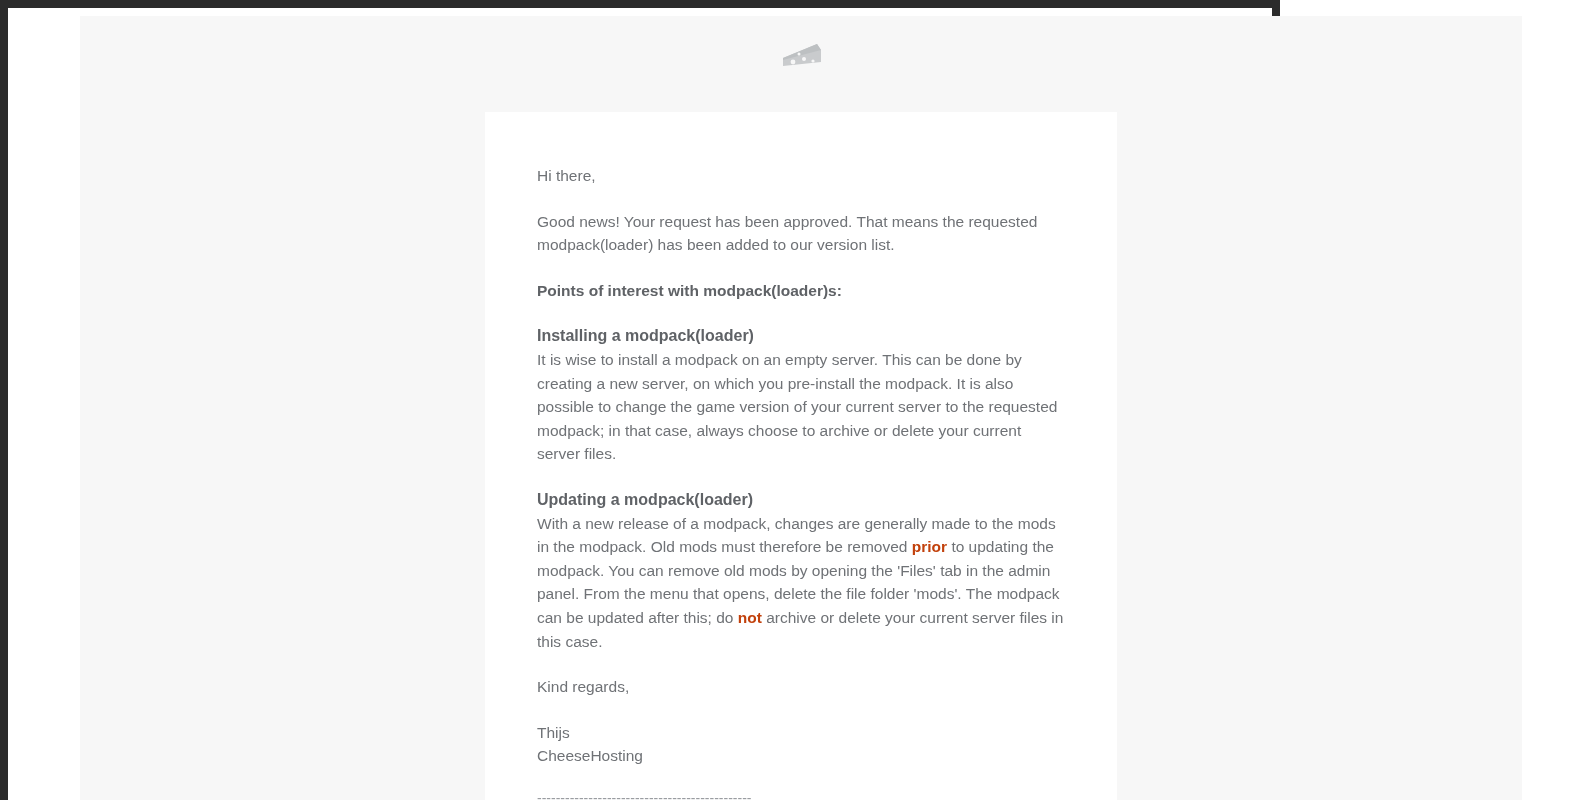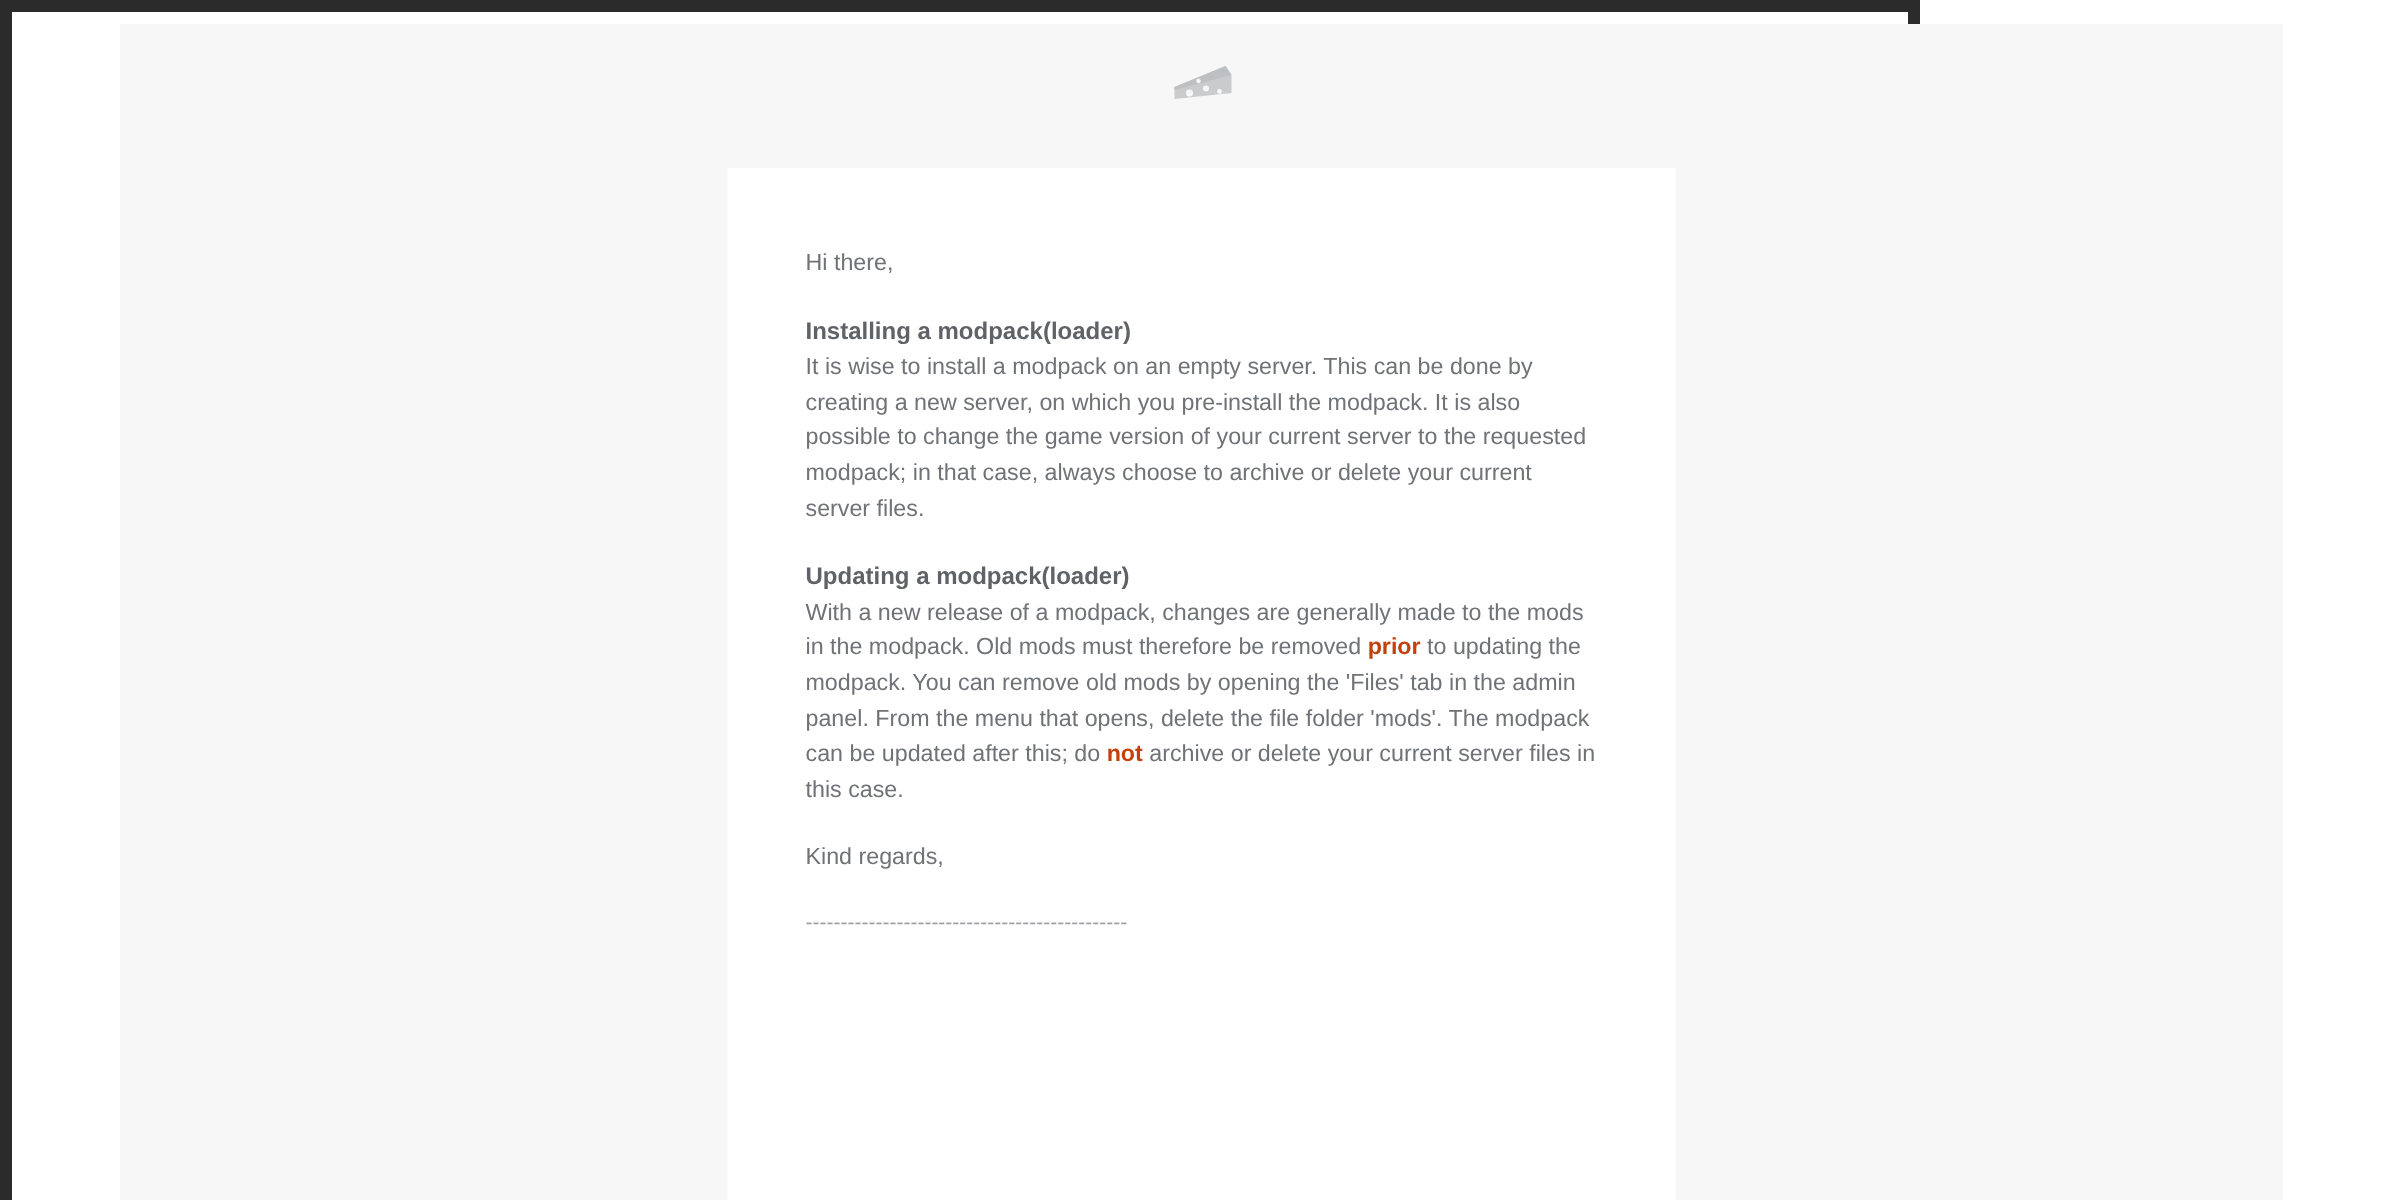--- a/index.html
+++ b/index.html
@@ -132,33 +132,39 @@
             <circle cx="36" cy="27" r="1.6" fill="#f7f7f7"></circle>
             <circle cx="22" cy="20" r="1.5" fill="#f7f7f7"></circle>
           </svg>
         </span>
       </div>
 
       <div class="card">
 
         <p class="body-text">Hi there,</p>
 
+        <p class="body-text">Good news! Your request has been approved. That means the requested modpack(loader) has been added to our version list.</p>
 
+        <p class="lead-heading">Points of interest with modpack(loader)s:</p>
 
         <div class="para-block">
           <p class="sub-heading">Installing a modpack(loader)</p>
           <p class="body-text tight">It is wise to install a modpack on an empty server. This can be done by creating a new server, on which you pre-install the modpack. It is also possible to change the game version of your current server to the requested modpack; in that case, always choose to archive or delete your current server files.</p>
         </div>
 
         <div class="para-block">
           <p class="sub-heading">Updating a modpack(loader)</p>
           <p class="body-text tight"><span>With a new release of a modpack, changes are generally made to the mods in the modpack. Old mods must therefore be removed </span><strong class="b">prior</strong><span> to updating the modpack. You can remove old mods by opening the 'Files' tab in the admin panel. From the menu that opens, delete the file folder 'mods'. The modpack can be updated after this; do </span><strong class="b">not</strong><span> archive or delete your current server files in this case.</span></p>
         </div>
 
         <p class="body-text">Kind regards,</p>
 
+        <div class="sig-block">
+          <p class="sig-line">Thijs</p>
+          <p class="sig-line">CheeseHosting</p>
+        </div>
 
         <p class="divider-text">----------------------------------------------</p>
 
       </div>
     </div>
   </div>
 </div>
 
 </body></html>

